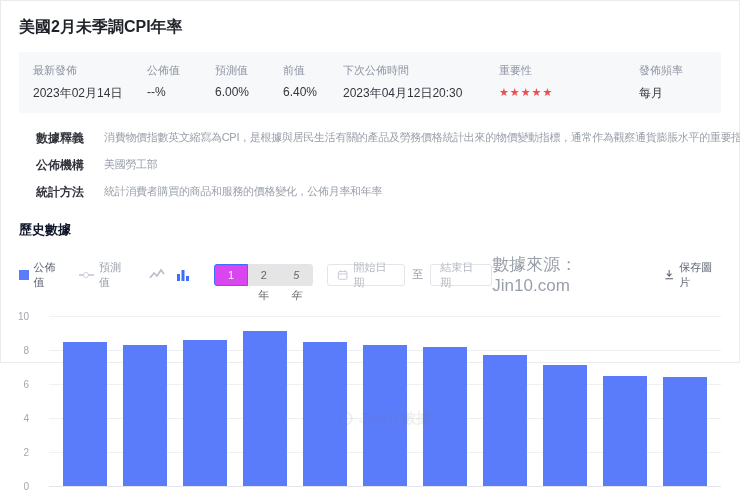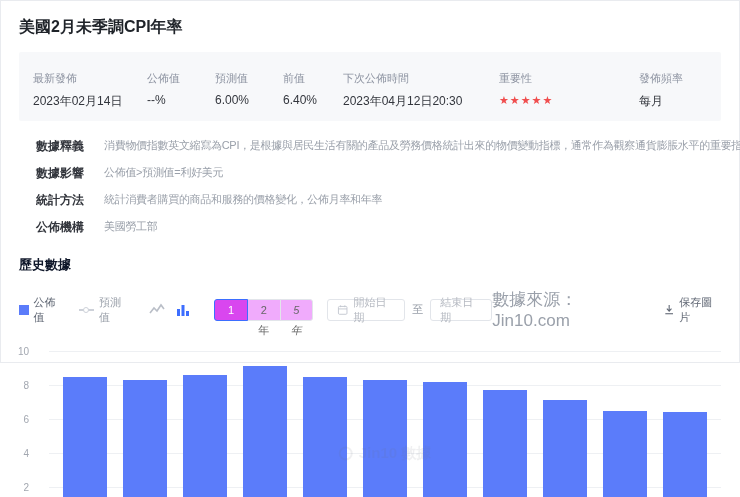--- a/index.html
+++ b/index.html
@@ -4,21 +4,21 @@
 <style>
   * { box-sizing: border-box; margin: 0; padding: 0; }
   html,body { width:740px; height:497px; background:#fff; overflow:hidden;
     font-family:"Liberation Sans","DejaVu Sans",sans-serif; }
   .page { width:740px; height:363px; border:1px solid #e9ebef; background:#fff; padding:14px 18px 0 18px; }
 
   .page-title { font-size:16px; font-weight:700; color:#1f2329; margin:2px 0 14px 0; }
 
   
   .summary-bar { background:#f7f8fa; border-radius:2px; padding:11px 14px; display:flex; align-items:flex-start; }
-  .s-col { margin-right:14px; flex-shrink:0;margin-top:8px; }
+  .s-col { margin-right:14px; flex-shrink:0; }
   .s-col.c1{width:100px}.s-col.c2{width:54px}.s-col.c3{width:54px}.s-col.c4{width:46px}
   .s-col.c5{width:142px}.s-col.c6{width:54px}.s-col.c7{flex:1}
   .s-label { font-size:11px; color:#8d93a1; white-space:nowrap; }
   .s-value { font-size:12px; color:#33363d; margin-top:7px; white-space:nowrap; }
   .s-value.stars { color:#f04e4e; font-size:11px; letter-spacing:1px; margin-top:8px; }
 
   
   .details { margin-top:17px;margin-left:17px; }
   .detail-row { display:flex; align-items:flex-start; margin-bottom:10px; }
   .detail-label { width:68px; flex-shrink:0; font-size:12px; font-weight:700; color:#33363d; white-space:nowrap; }
@@ -32,21 +32,21 @@
   .legend-swatch { width:10px; height:10px; background:#5b7cfa; margin-right:5px; }
   .legend-line { width:16px; height:0; border-top:2px solid #cdd1d9; position:relative; margin-right:5px; }
   .legend-line::after { content:''; position:absolute; left:50%; top:-4px; transform:translateX(-50%);
     width:4px; height:4px; border:1.5px solid #cdd1d9; border-radius:50%; background:#fff; }
   .legend-label { color:#5f6673; }
   .legend-item.muted .legend-label { color:#9aa0aa; }
   .chart-type { display:flex; align-items:center; margin:0 14px 0 4px; }
   .chart-type .icon-btn { width:18px; height:18px; display:flex; align-items:center; justify-content:center; cursor:pointer; margin-right:8px; }
   .range-group { display:flex; margin-right:14px; }
   .range-btn { min-width:32px; height:22px; line-height:20px; text-align:center; border:1px solid #e2e5ea;
-    background:#f0abfc; color:#666; font-size:11px; padding:0 8px; cursor:pointer; margin-left:-1px; }
+    background:#e5e5e5; color:#666; font-size:11px; padding:0 8px; cursor:pointer; margin-left:-1px; }
   .range-btn:first-child { border-radius:3px 0 0 3px; margin-left:0; }
   .range-btn:last-child { border-radius:0 3px 3px 0;font-style:italic; }
   .range-btn.active { background:#d946ef; border-color:#3d6eff; color:#fff; position:relative; }
   .date-box { display:flex; align-items:center; border:1px solid #e2e5ea; border-radius:3px; height:22px;
     padding:0 9px; color:#b6bac2; font-size:11px; cursor:pointer; }
   .date-sep { margin:0 7px; color:#9aa0aa; }
   .controls-right { margin-left:auto; display:flex; align-items:center; }
   .source-text { color:#9aa0aa; font-size:17px; margin-right:16px; }
   .save-btn { display:flex; align-items:center; color:#5f6673; font-size:11px; cursor:pointer; }
   .save-btn svg { margin-right:4px; }
@@ -104,30 +104,26 @@
       <div class="s-value">每月</div>
     </div>
   </div>
 
   <div class="details">
     <div class="detail-row">
       <div class="detail-label">數據釋義</div>
       <div class="detail-value">消費物價指數英文縮寫為CPI，是根據與居民生活有關的產品及勞務價格統計出來的物價變動指標，通常作為觀察通貨膨脹水平的重要指標。</div>
     </div>
     <div class="detail-row">
-      <div class="detail-label">數據影響</div>
-      <div class="detail-value">公佈值&gt;預測值=利好美元</div>
+      <div class="detail-label">公佈機構</div>
+      <div class="detail-value">美國勞工部</div>
     </div>
     <div class="detail-row">
       <div class="detail-label">統計方法</div>
       <div class="detail-value">統計消費者購買的商品和服務的價格變化，公佈月率和年率</div>
-    </div>
-    <div class="detail-row">
-      <div class="detail-label">公佈機構</div>
-      <div class="detail-value">美國勞工部</div>
     </div>
   </div>
 
   <div class="section-title">歷史數據</div>
 
   <div class="controls">
     <div class="legend-item">
       <span class="legend-swatch"></span>
       <span class="legend-label">公佈值</span>
     </div>

